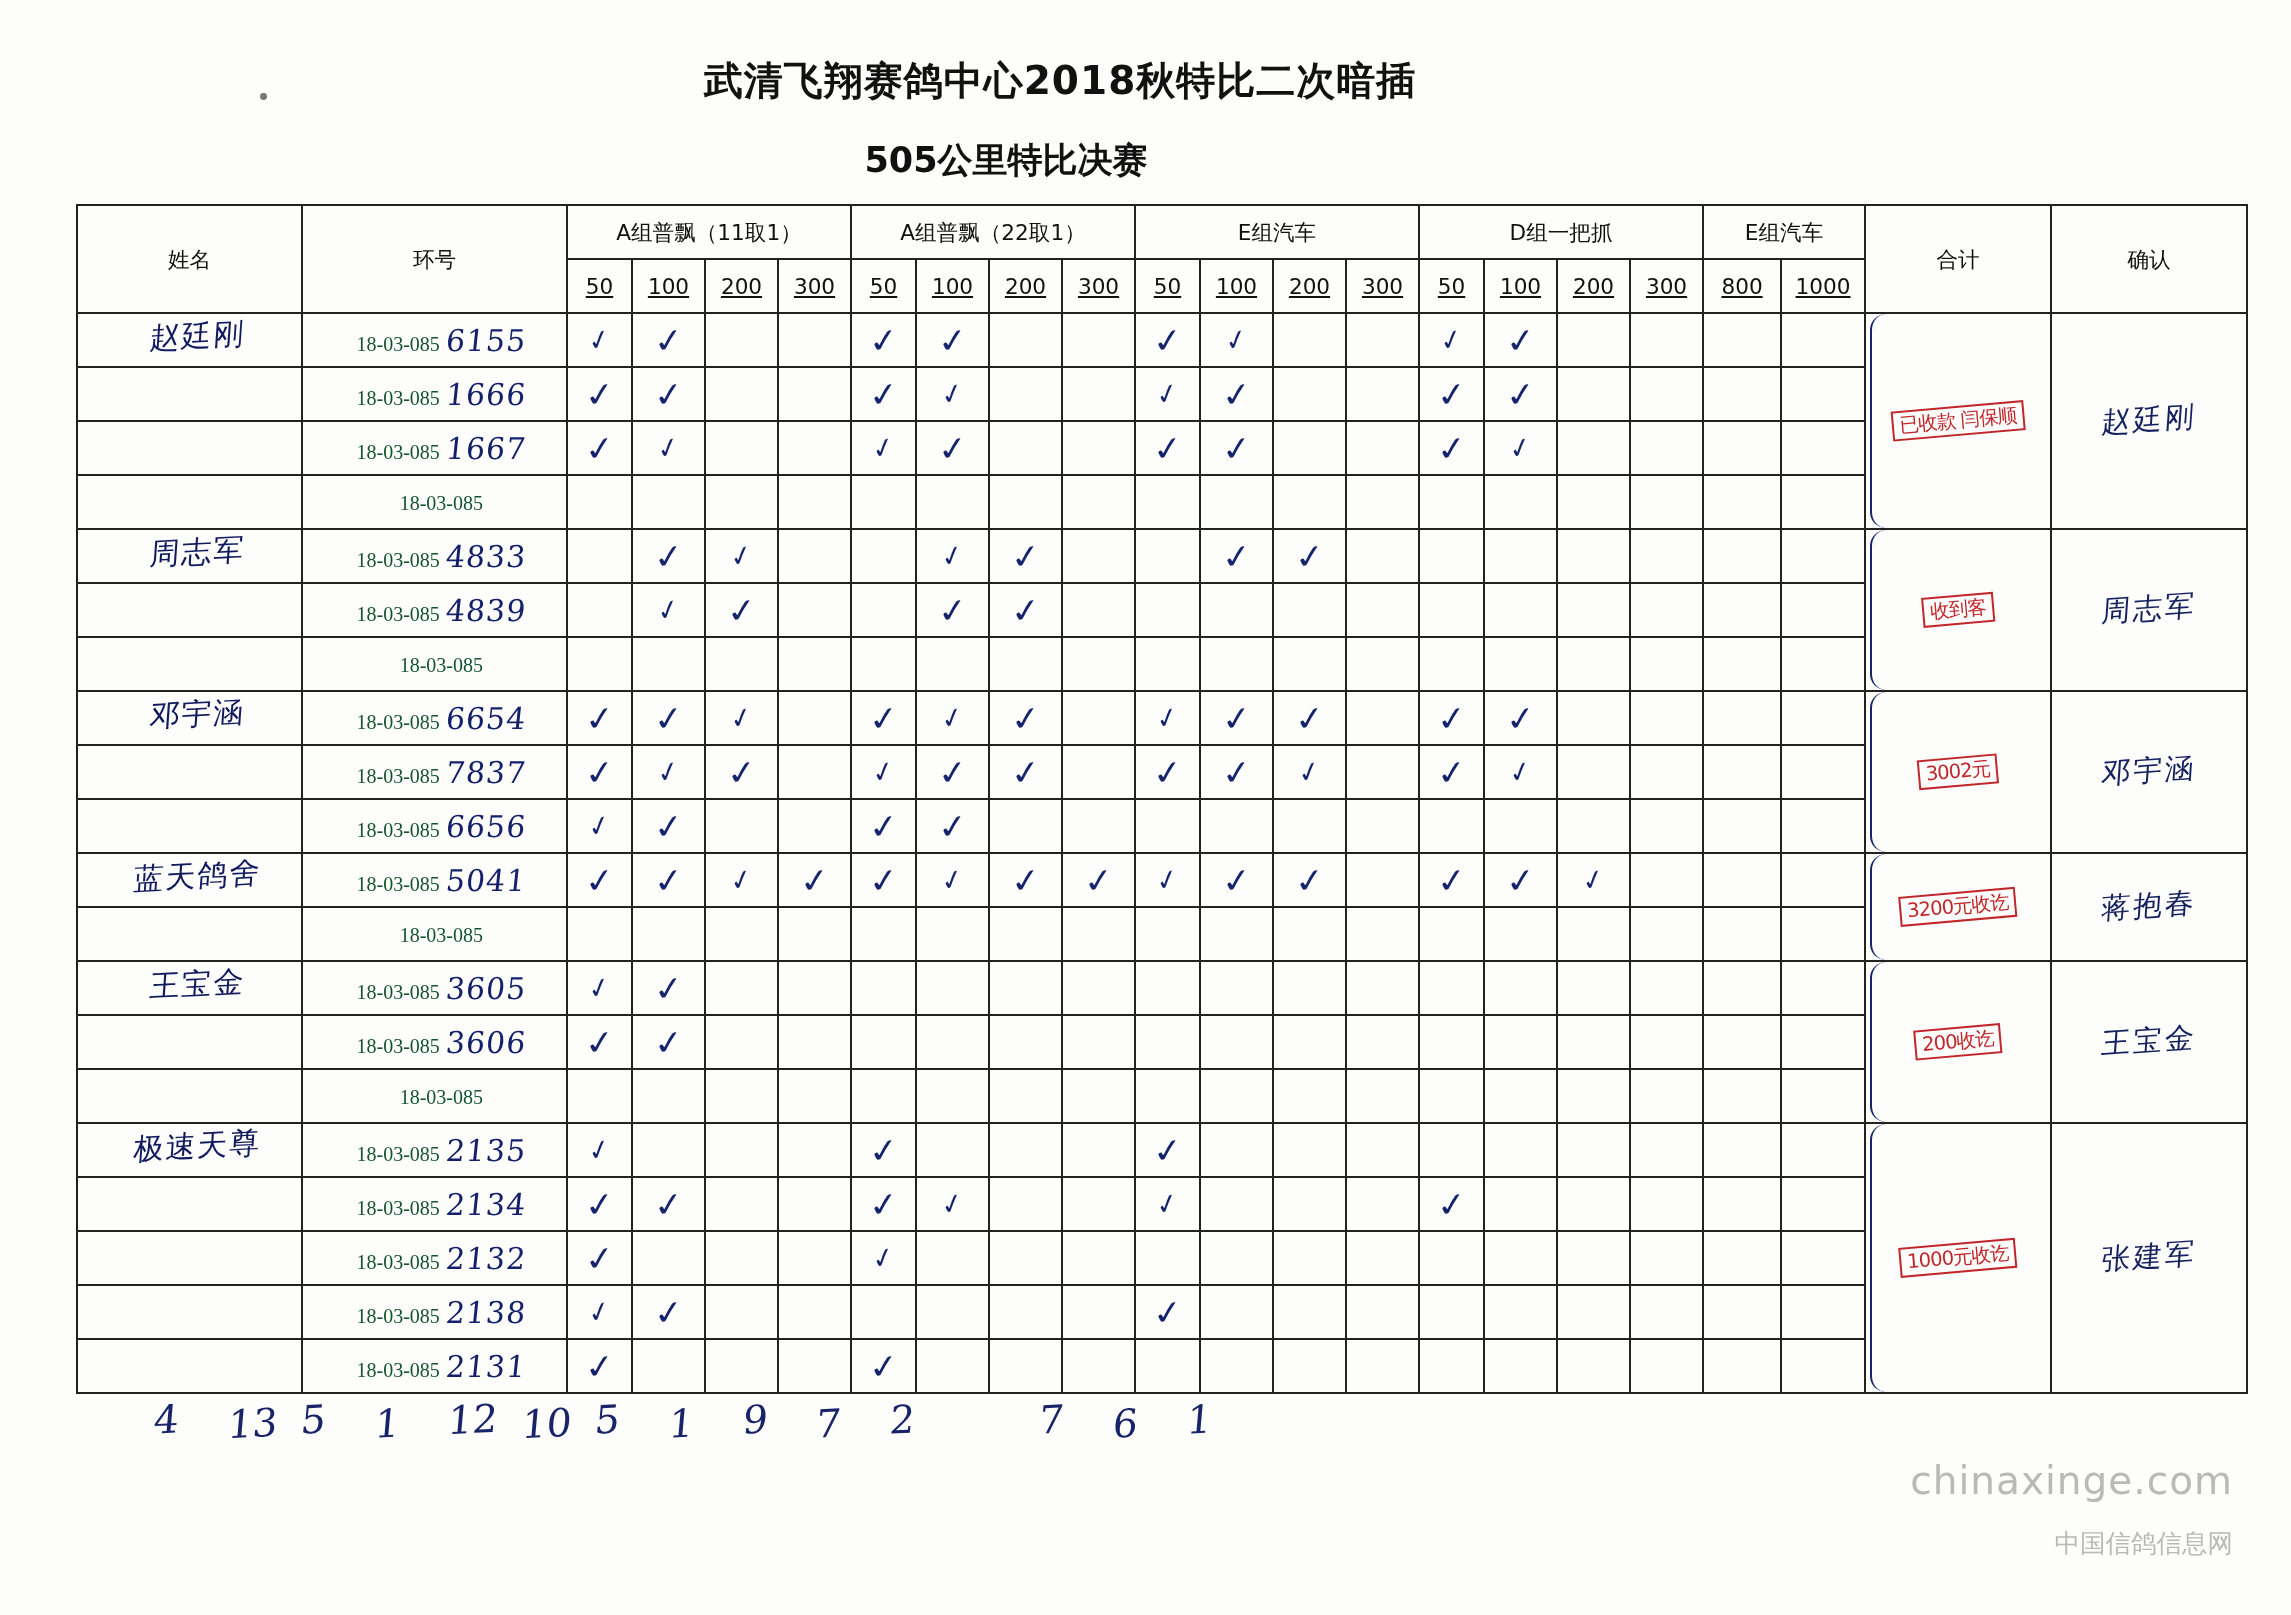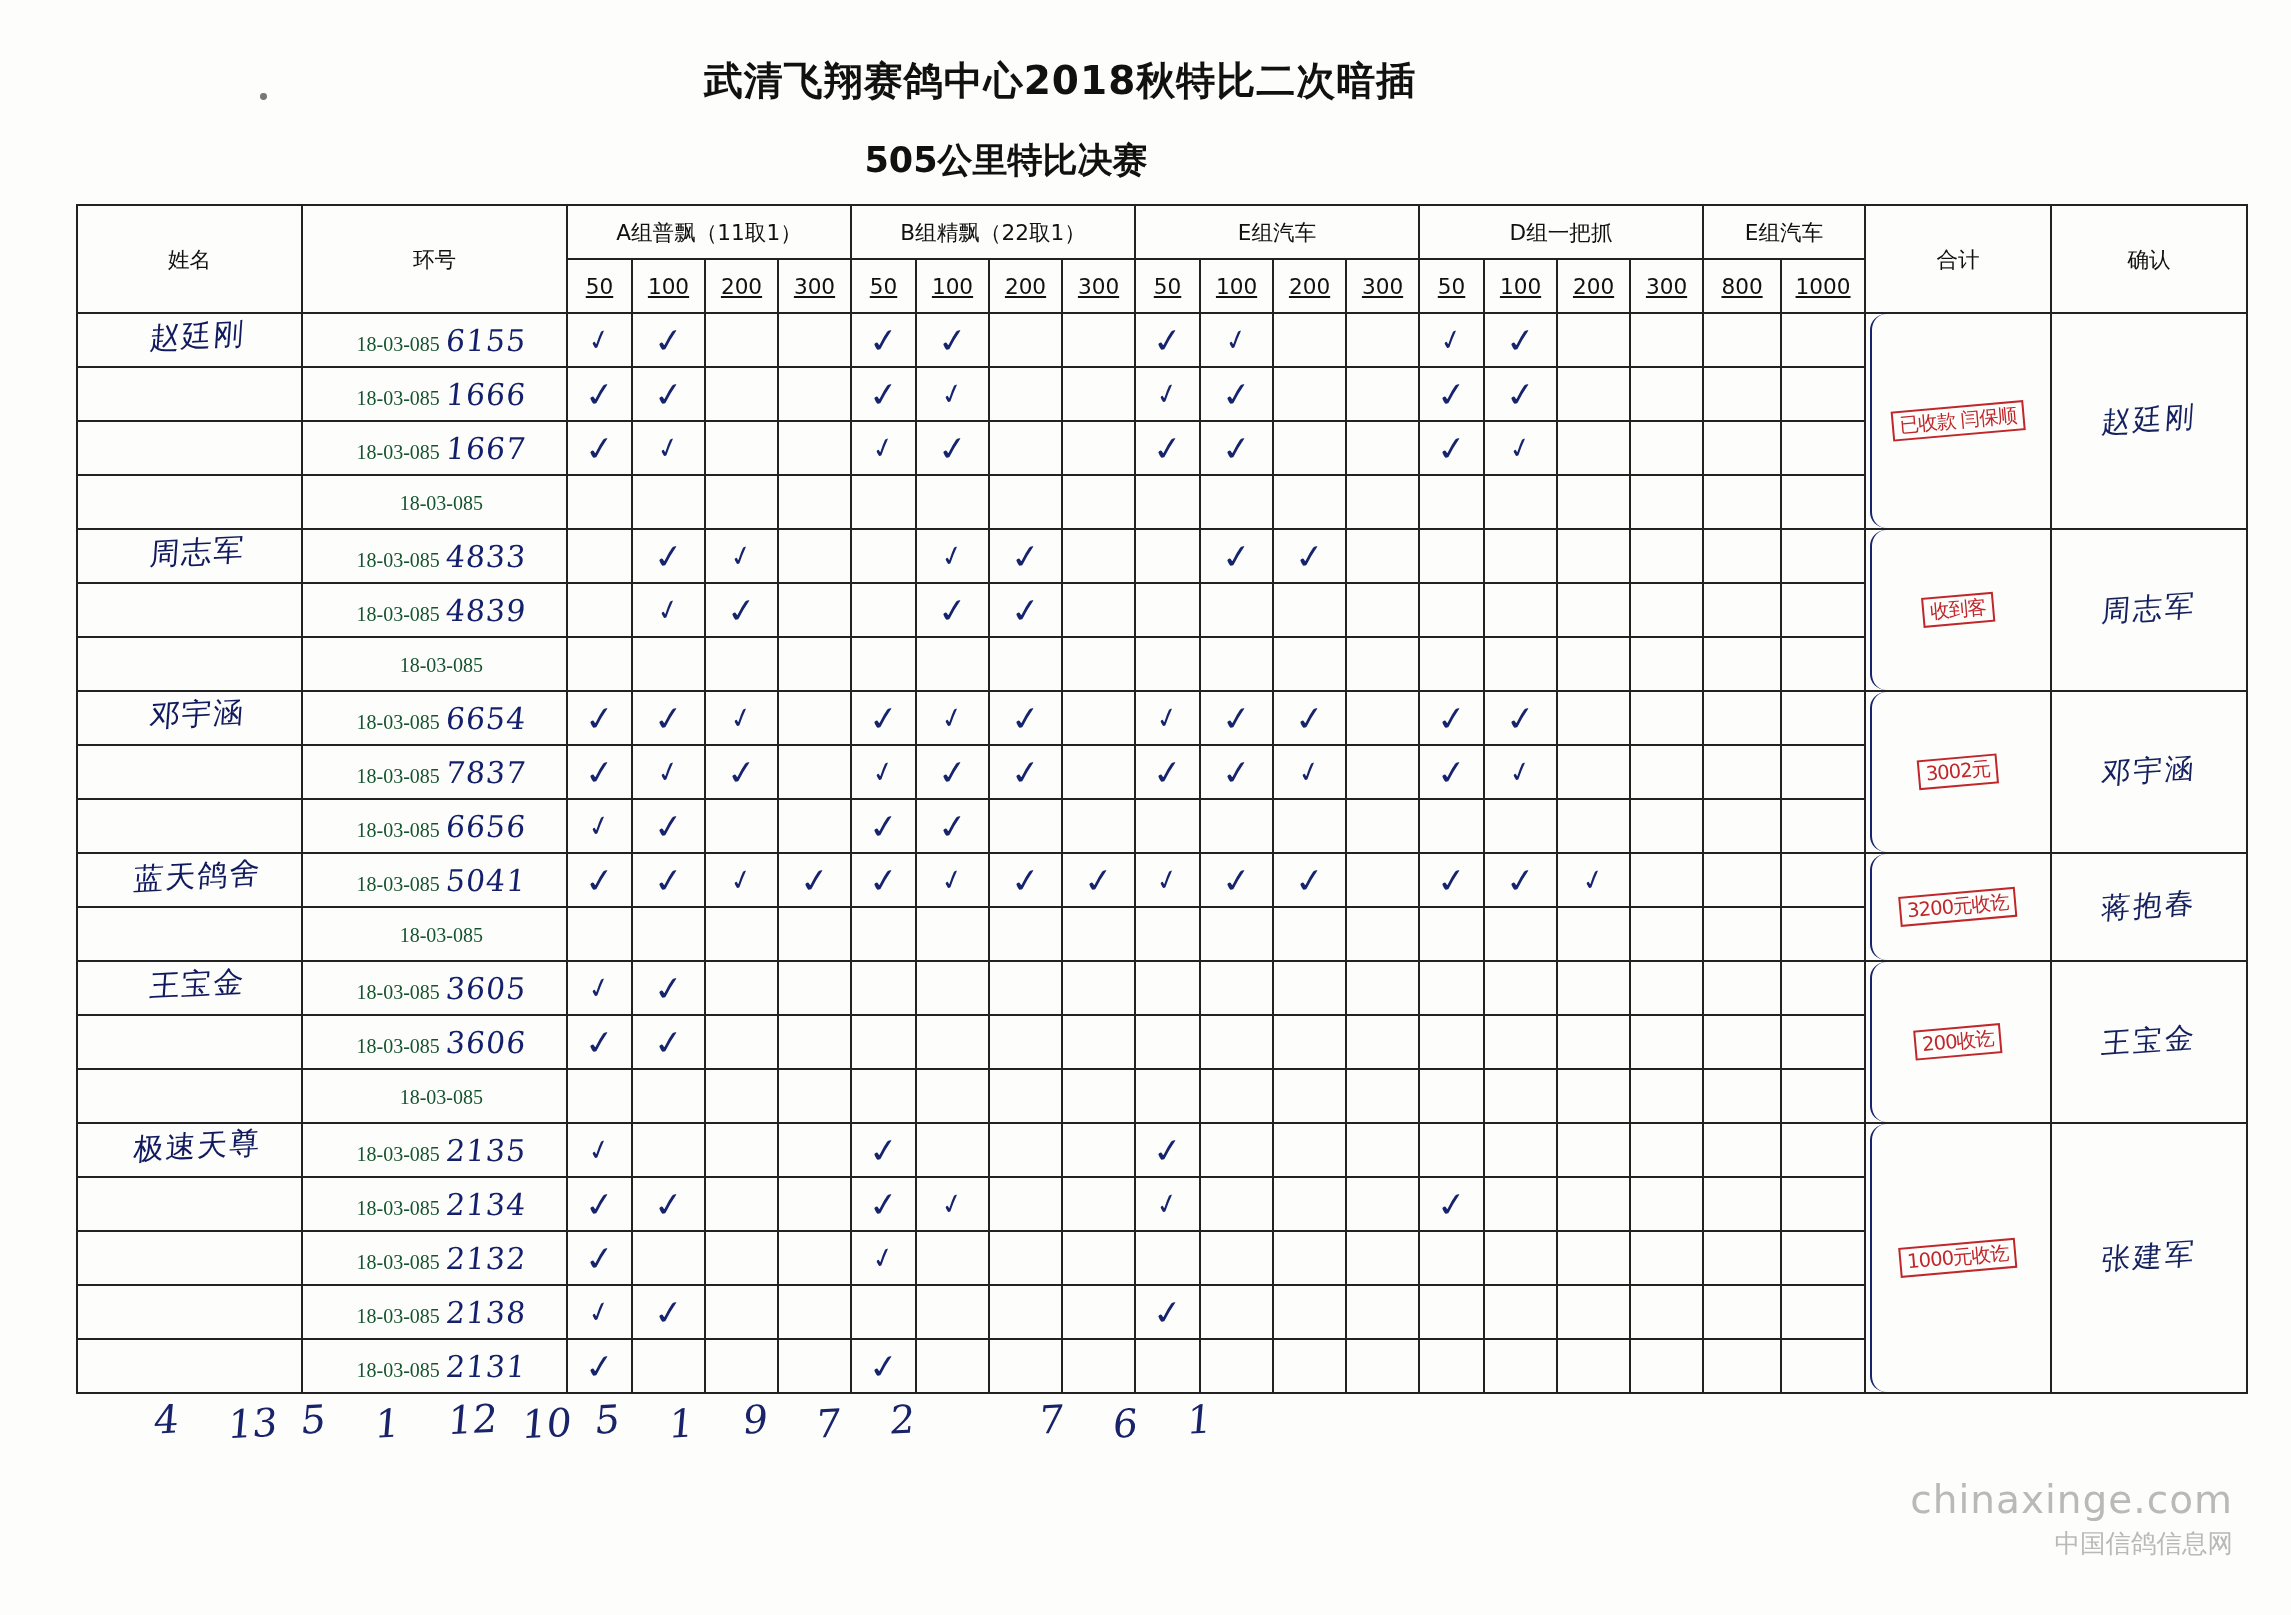--- a/index.html
+++ b/index.html
@@ -178,21 +178,21 @@
   
   .wm {
     position: absolute;
     right: 59px;
     bottom: 54px;
     text-align: right;
     color: #b9b9b9;
     font-family: "DejaVu Sans", sans-serif;
   }
   .wm .wm1 { font-size: 39px; letter-spacing: 1px; }
-  .wm .wm2 { font-size: 25.5px; margin-top: 4px; }
+  .wm .wm2 { font-size: 25.5px; margin-top: 23px; }
   .dot-left {
     position: absolute;
     left: 260px;
     top: 93px;
     width: 6.9px; height: 6.9px;
     background: #777;
     border-radius: 50%;
   }
 </style>
 </head>
@@ -229,21 +229,21 @@
         <col style="width:78px">
           <col style="width:84px">
         <col style="width:186px">
         <col style="width:196px">
       </colgroup>
       <thead>
         <tr>
           <td rowspan="2" class="hdr-name">姓名</td>
           <td rowspan="2" class="hdr-ring">环号</td>
           <td colspan="4" class="grp-hdr">A组普飘（11取1）</td>
-          <td colspan="4" class="grp-hdr">B组精飘（22取1）</td>
+          <td colspan="4" class="grp-hdr">A组普飘（22取1）</td>
           <td colspan="4" class="grp-hdr">E组汽车</td>
           <td colspan="4" class="grp-hdr">D组一把抓</td>
           <td colspan="2" class="grp-hdr">E组汽车</td>
           <td rowspan="2" class="hdr-ring">合计</td>
           <td rowspan="2" class="hdr-ring">确认</td>
         </tr>
         <tr>
           <td class="sub-hdr">50</td>
           <td class="sub-hdr">100</td>
           <td class="sub-hdr">200</td>

